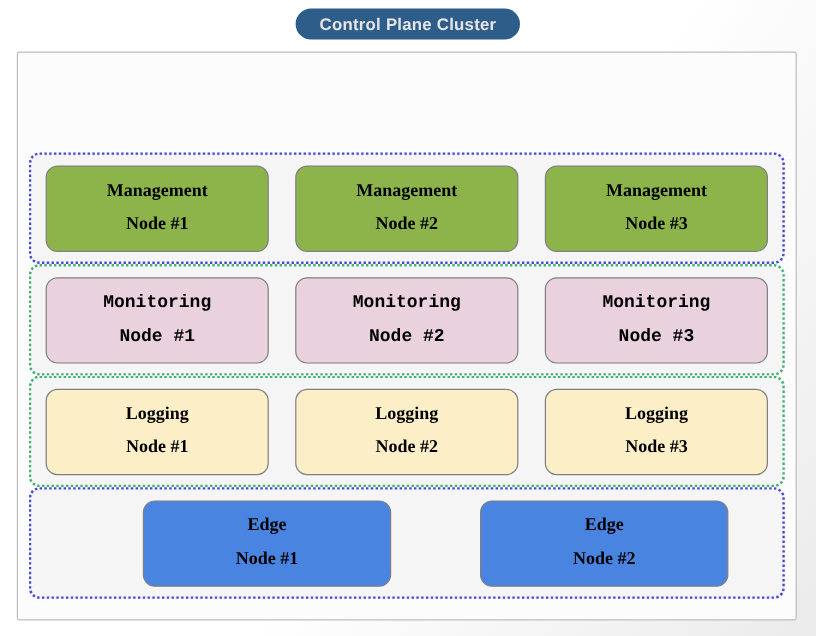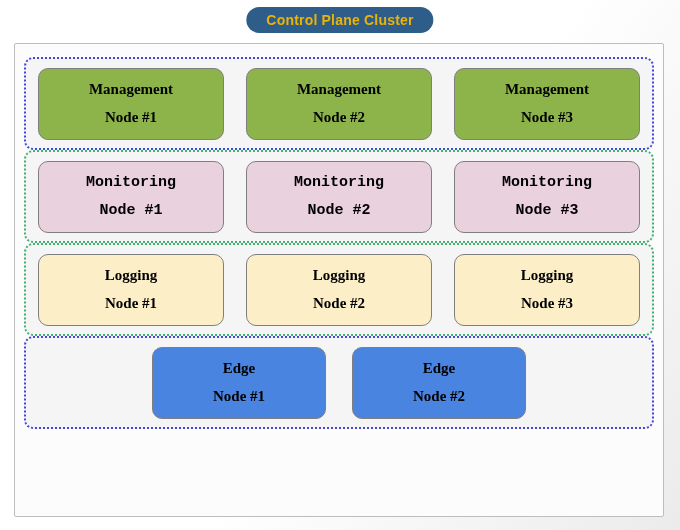--- a/index.html
+++ b/index.html
@@ -26,21 +26,21 @@
   .cluster {
     position: absolute;
     left: 14px; top: 43px;
     width: 650px; height: 474px;
     box-sizing: border-box;
     background: #fcfcfc;
     border: 1px solid #bdbdbd;
     border-radius: 2px;
     display: flex;
     flex-direction: column;
-    justify-content: flex-start;
+    justify-content: flex-end;
     padding: 13px 9px 17px 9px;
   }
   .group {
     height: 93px;
     box-sizing: border-box;
     border: 2px dotted #4545df;
     border-radius: 9px;
     background: #f5f5f5;
     display: flex;
     align-items: center;
@@ -60,27 +60,27 @@
     display: flex;
     flex-direction: column;
     align-items: center;
     justify-content: center;
     gap: 13px;
     font-weight: bold;
     font-size: 15px;
     color: #000000;
     text-align: center;
   }
-  .group.centered .node { width: 174px; }
+  .group.centered .node { width: 207px; margin-left: 48px; }
   .node span { line-height: 1; }
 </style>
 </head>
 <body>
 
-<div class="badge" style="background: rgb(47, 93, 138); color: #eab308;">Control Plane Cluster</div>
+<div class="badge" style="background: rgb(47, 93, 138); color: #e5e5e5;">Control Plane Cluster</div>
 
 <div class="cluster">
     <div class="group" style="border-color: rgb(69, 69, 223);">
       <div class="node" style="background: rgb(141, 180, 75);">
         <span>Management</span>
         <span>Node #1</span>
       </div>
       <div class="node" style="background: rgb(141, 180, 75);">
         <span>Management</span>
         <span>Node #2</span>

